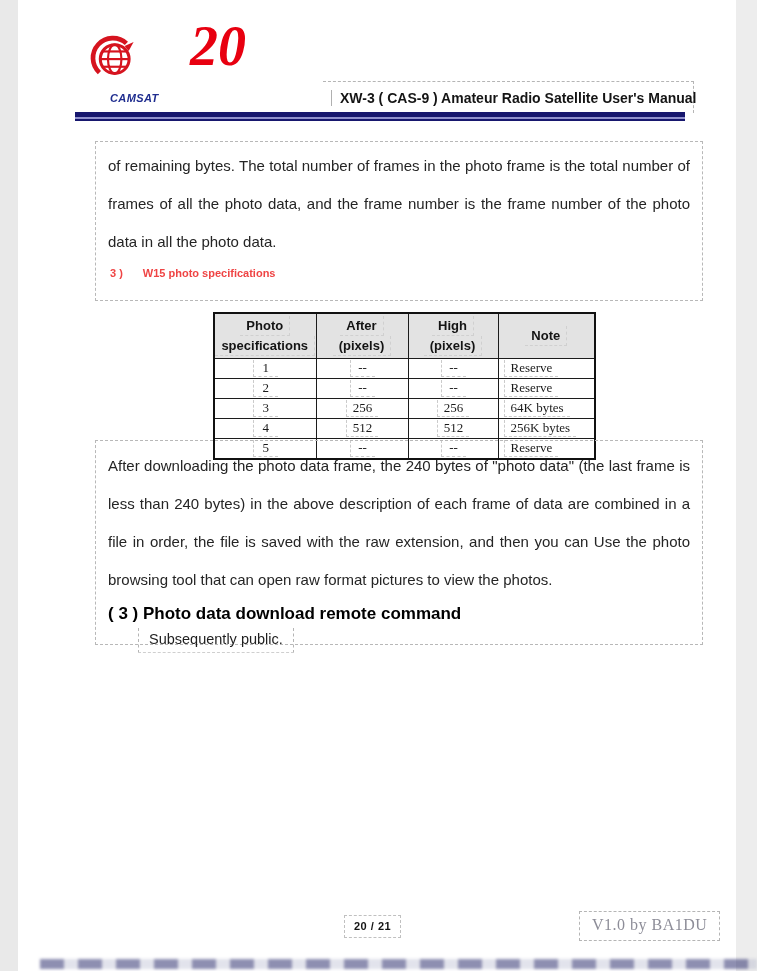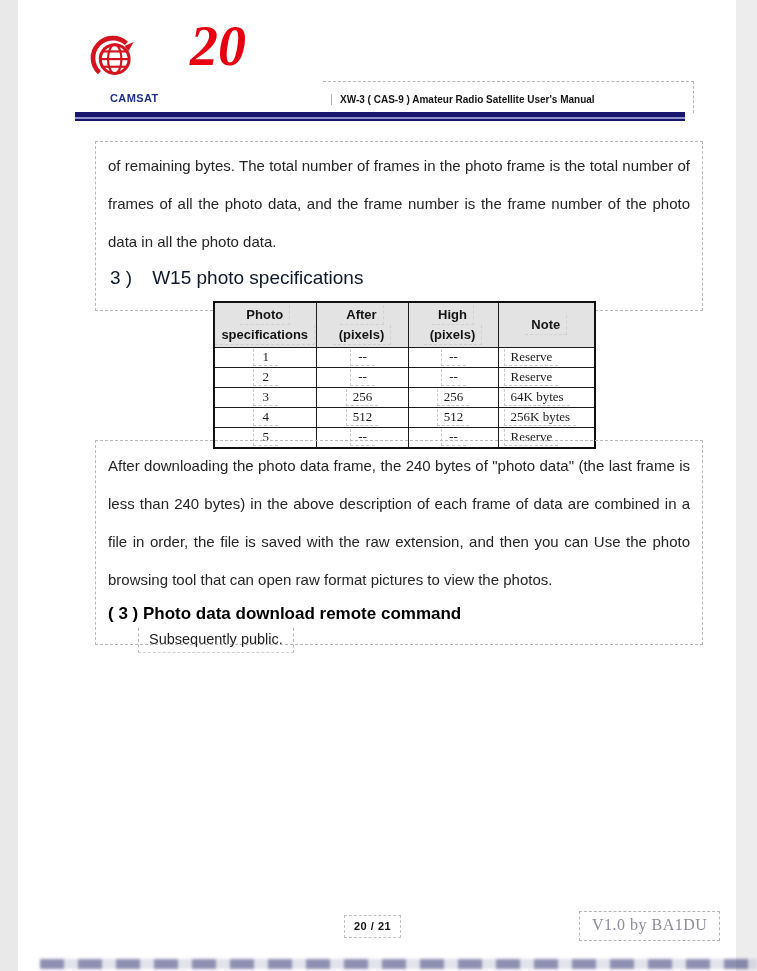--- a/index.html
+++ b/index.html
@@ -4,43 +4,43 @@
 <style>
   html,body{margin:0;padding:0;background:#e9e9e9;}
   .page{position:relative;width:757px;height:971px;background:#ffffff;overflow:hidden;
         font-family:"Liberation Sans",sans-serif;color:#252525;}
   .strip{position:absolute;top:0;bottom:0;background:#e9e9e9;}
   .strip.l{left:0;width:18px;}
   .strip.r{right:0;width:21px;background:#ededed;}
 
   
   .logo{position:absolute;left:82px;top:33px;width:60px;text-align:center;}
-  .brand-label{display:block;margin-top:1px;font-size:11px;font-weight:bold;
+  .brand-label{display:block;margin-top:1px;font-size:11px;font-weight:bold;font-style:italic;
         color:#1f2d8f;letter-spacing:.4px;margin-left:28px;}
   .bignum{position:absolute;left:190px;top:18px;font-family:"Liberation Serif",serif;
         font-style:italic;font-weight:bold;font-size:56px;color:#e8randomness0010;color:#e80010;line-height:1;}
   .title-box{position:absolute;left:323px;top:81px;width:371px;box-sizing:border-box;
         border-top:1px dashed #b5b5b5;border-right:1px dashed #b5b5b5;padding:7px 4px 6px 8px;}
-  .title-text{font-size:10px;font-weight:bold;color:#141414;border-left:1px solid #b0b0b0;
+  .title-text{font-size:14px;font-weight:bold;color:#141414;border-left:1px solid #b0b0b0;
         padding-left:8px;white-space:nowrap;}
   .header-rule{position:absolute;left:75px;top:112px;width:610px;height:9px;
         background:linear-gradient(to bottom,#17176e 0%,#17176e 52%,#9191cd 52%,#9191cd 74%,#17176e 74%,#17176e 100%);}
 
   
   .dashed-box{position:absolute;box-sizing:border-box;border:1px dashed #b8b8b8;
         left:95px;width:608px;padding:5px 12px 13px 12px;}
   .box1{top:141px;}
   .box2{top:440px;padding-top:6px;}
   .para{margin:0;font-size:15px;line-height:38px;color:#252525;text-align:justify;}
-  .h-w15{margin:6px 0 8px 2px;font-size:19px;font-weight:normal;color:#0f172a;}
+  .h-w15{margin:6px 0 8px 2px;font-size:11px;font-weight:bold;color:#ef4444;}
   .h-w15 .sec-label{margin-right:20px;}
   .h-cmd{margin:5px 0 7px 0;font-size:17px;font-weight:bold;color:#000000;}
 
   
-  table.spec{position:absolute;left:213px;top:301px;width:381px;border-collapse:collapse;
+  table.spec{position:absolute;left:213px;top:312px;width:381px;border-collapse:collapse;
         table-layout:fixed;border:2px solid #111;}
   table.spec th{background:#e3e3e3;border:1.5px solid #1c1c1c;font-size:13px;font-weight:bold;
         height:44px;padding:0;color:#141414;}
   table.spec td{border:1px solid #1c1c1c;font-family:"Liberation Serif",serif;font-size:13px;
         height:19px;padding:0;text-align:center;color:#1a1a1a;}
   table.spec td.note{text-align:left;padding-left:5px;border-radius:7px;}
   .thl{display:block;line-height:19px;}
   .hm{display:inline-block;padding:0 6px;border:1px dashed #d0d0d0;border-top:none;border-left:none;}
   .cm{display:inline-block;min-width:12px;padding:0 6px;border:1px dashed #cbcbcb;border-top:none;border-right:none;}
 

